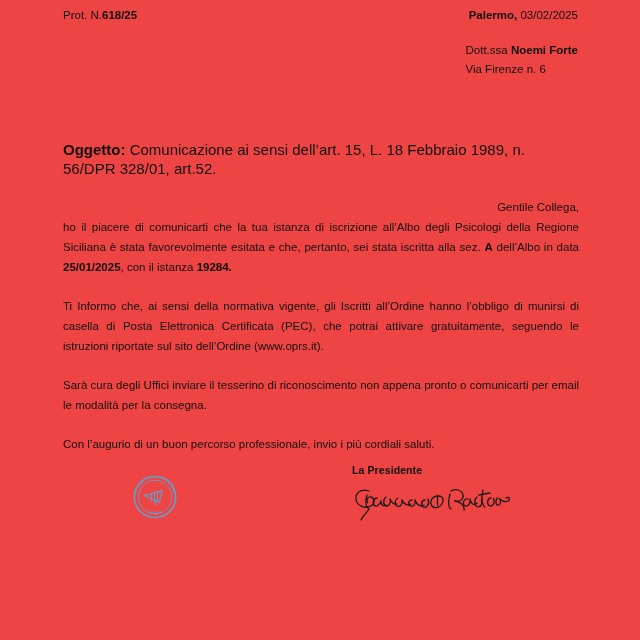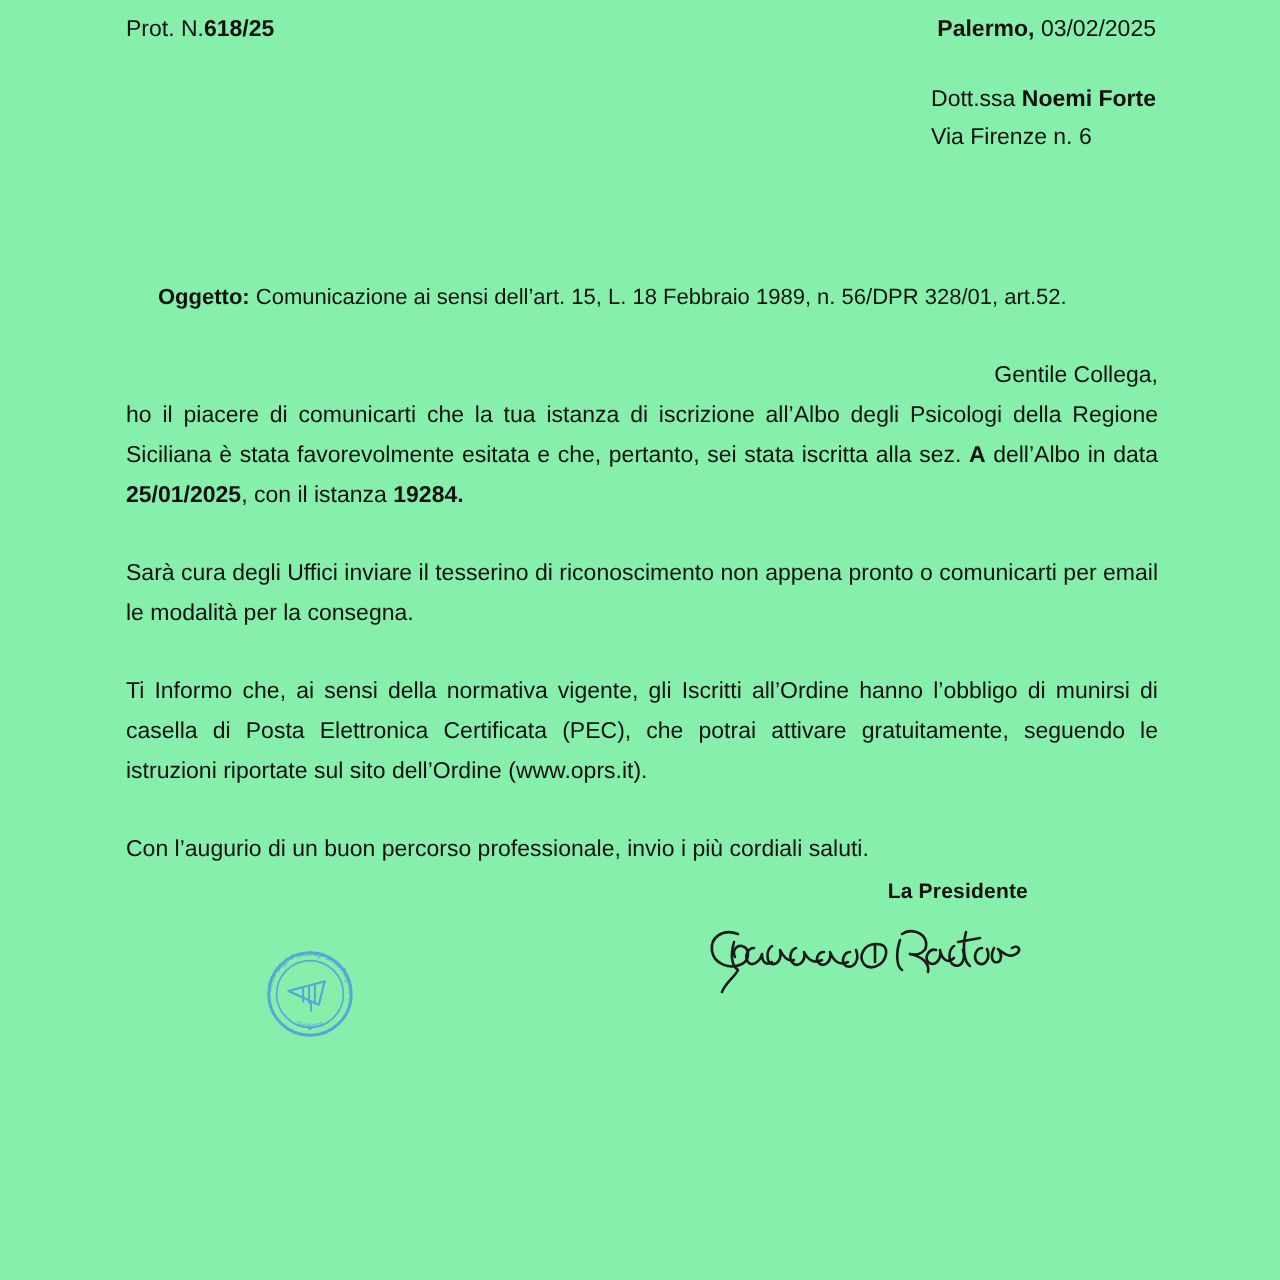--- a/index.html
+++ b/index.html
@@ -4,21 +4,21 @@
 <style>
   html, body {
     margin: 0;
     padding: 0;
     background: #ffffff;
   }
   .page {
     position: relative;
     width: 640px;
     height: 640px;
-    background: #86efac;
+    background: #ef4444;
     font-family: "Liberation Sans", sans-serif;
     color: #111111;
     overflow: hidden;
   }
 
   
   .prot {
     position: absolute;
     left: 63px;
     top: 8px;
@@ -51,23 +51,23 @@
   .recipient .nm { font-weight: 700; }
 
   
   .body-block {
     position: absolute;
     left: 63px;
     top: 140px;
     width: 516px;
   }
   .subject {
-    font-size: 11px;
+    font-size: 15px;
     line-height: 19px;
-    margin: 0 0 19px 16px;
+    margin: 0 0 19px 0;
   }
   .subject b { font-weight: 700; }
 
   p.para {
     font-size: 11.5px;
     line-height: 20px;
     margin: 0 0 19px 0;
     text-align: justify;
     text-justify: inter-word;
   }
@@ -75,23 +75,23 @@
     margin-bottom: 0;
     text-align: right;
   }
   p.para.nojust { text-align: left; }
   p.para b { font-weight: 700; }
 
   
   .sig-block {
     position: absolute;
     left: 352px;
-    top: 440px;
+    top: 464px;
     width: 162px;
-    text-align: right;
+    text-align: left;
   }
   .sig-title {
     font-size: 10.5px;
     font-weight: 700;
     line-height: 13px;
     letter-spacing: 0.1px;
   }
   .sig-name {
     font-size: 10px;
     font-style: italic;
@@ -141,23 +141,23 @@
 
     <div class="subject">
       <b>Oggetto:</b>
       <span>Comunicazione ai sensi dell’art. 15, L. 18 Febbraio 1989, n. 56/DPR 328/01, art.52.</span>
     </div>
 
     <p class="para salutation">Gentile Collega,</p>
 
     <p class="para"><span>ho il piacere di comunicarti che la tua istanza di iscrizione all’Albo degli Psicologi della Regione Siciliana è stata favorevolmente esitata e che, pertanto, sei stata iscritta alla sez. </span><b>A</b><span> dell’Albo in data </span><b>25/01/2025</b><span>, con il istanza </span><b>19284.</b></p>
 
+    <p class="para">Ti Informo che, ai sensi della normativa vigente, gli Iscritti all’Ordine hanno l’obbligo di munirsi di casella di Posta Elettronica Certificata (PEC), che potrai attivare gratuitamente, seguendo le istruzioni riportate sul sito dell’Ordine (www.oprs.it).</p>
+
     <p class="para">Sarà cura degli Uffici inviare il tesserino di riconoscimento non appena pronto o comunicarti per email le modalità per la consegna.</p>
-
-    <p class="para">Ti Informo che, ai sensi della normativa vigente, gli Iscritti all’Ordine hanno l’obbligo di munirsi di casella di Posta Elettronica Certificata (PEC), che potrai attivare gratuitamente, seguendo le istruzioni riportate sul sito dell’Ordine (www.oprs.it).</p>
 
 
     <p class="para nojust">Con l’augurio di un buon percorso professionale, invio i più cordiali saluti.</p>
   </div>
 
   <div class="seal">
     <svg viewBox="0 0 110 110" width="54" height="54" aria-hidden="true">
       <defs>
         <path id="sealArcTop" d="M 16,55 A 39,39 0 0 1 94,55"></path>
         <path id="sealArcBottom" d="M 20,55 A 35,35 0 0 0 90,55"></path>

